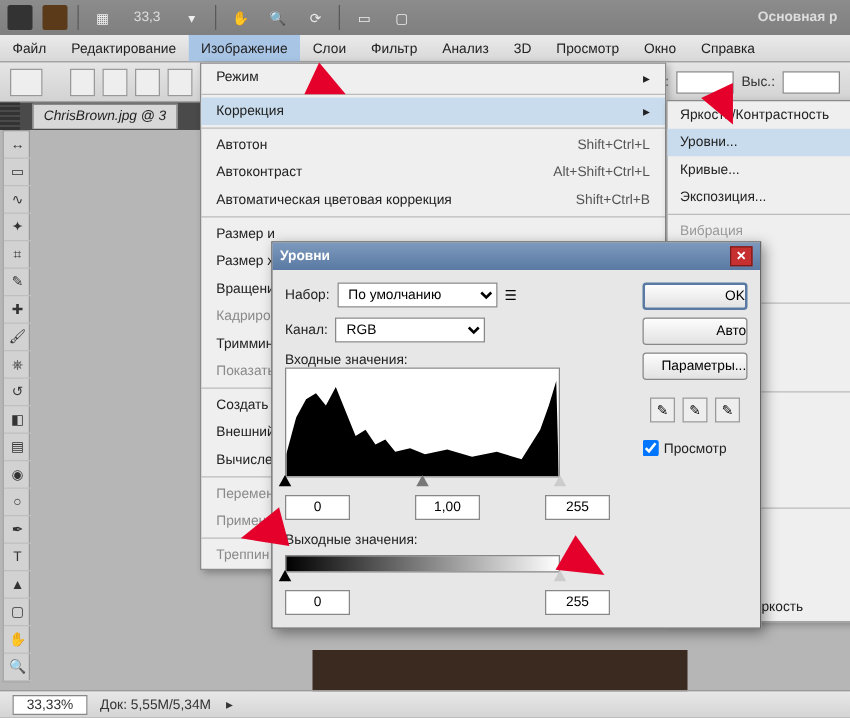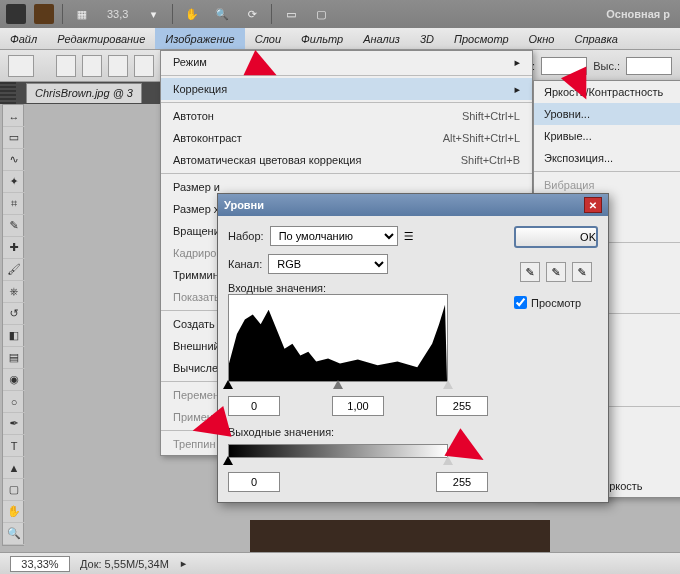--- a/index.html
+++ b/index.html
@@ -8,21 +8,21 @@
 
 .titlebar { height: 28px; background: linear-gradient(#8c8c8c,#7f7f7f); display: flex; align-items: center; padding: 0 6px; gap: 8px; color: #222; }
 .titlebar .ticon { width: 20px; height: 20px; background: #333; display: inline-block; border-radius: 2px; }
 .titlebar .tbtn { width: 22px; height: 20px; display: inline-flex; align-items: center; justify-content: center; color: #eee; }
 .titlebar .zoom-pct { color: #ddd; padding: 0 6px; }
 .titlebar .sep { width: 1px; height: 20px; background: #5a5a5a; }
 .titlebar .right-title { margin-left: auto; color: #ddd; font-weight: bold; padding-right: 4px; }
 
 
 .menubar { height: 22px; background: linear-gradient(#eaeaea,#d8d8d8); display: flex; align-items: stretch; border-bottom: 1px solid #9a9a9a; }
-.menubar .mitem { padding: 0 10px; line-height: 22px; cursor: default; color: #222; font-style: italic; }
+.menubar .mitem { padding: 0 10px; line-height: 22px; cursor: default; color: #222; }
 .menubar .mitem.active { background: #a8c5e6; }
 
 
 .optbar { height: 32px; background: linear-gradient(#e5e5e5,#d2d2d2); display: flex; align-items: center; padding: 0 8px; gap: 6px; border-bottom: 1px solid #9a9a9a; }
 .optbar .iconbox { width: 26px; height: 22px; border: 1px solid #999; background: #eee; }
 .optbar .lbl { color: #333; }
 .optbar .fld { width: 46px; height: 18px; background: #fff; border: 1px solid #888; }
 
 
 .docstrip { height: 22px; background: #4a4a4a; display: flex; align-items: center; }
@@ -306,20 +306,22 @@
         <div class="tri white"></div>
       </div>
       <div class="valrow">
         <input type="text" value="0" style="">
         <span class="spacer"></span>
         <input type="text" value="255" style="">
       </div>
     </div>
     <div class="dside">
       <button class="ok">OK</button>
+      <button>Авто</button>
+      <button>Параметры...</button>
       <div class="eyedrops">
         <span class="ed">✎</span>
         <span class="ed">✎</span>
         <span class="ed">✎</span>
       </div>
       <div class="previewrow">
         <input type="checkbox" checked="" style="">
         <label>Просмотр</label>
       </div>
     </div>

